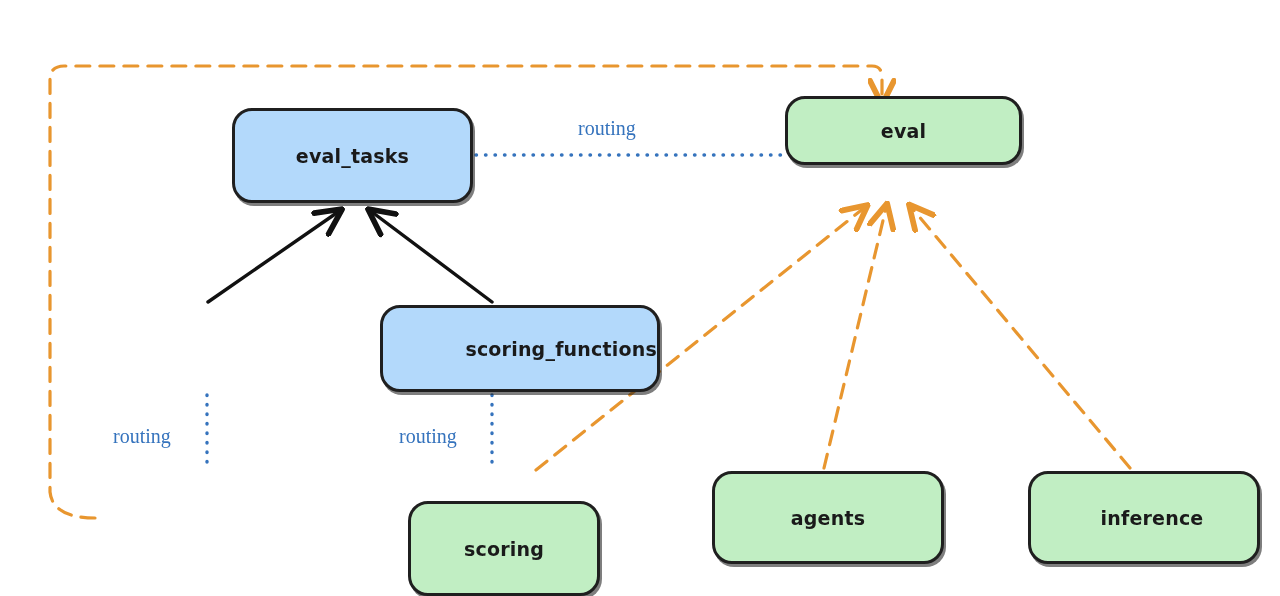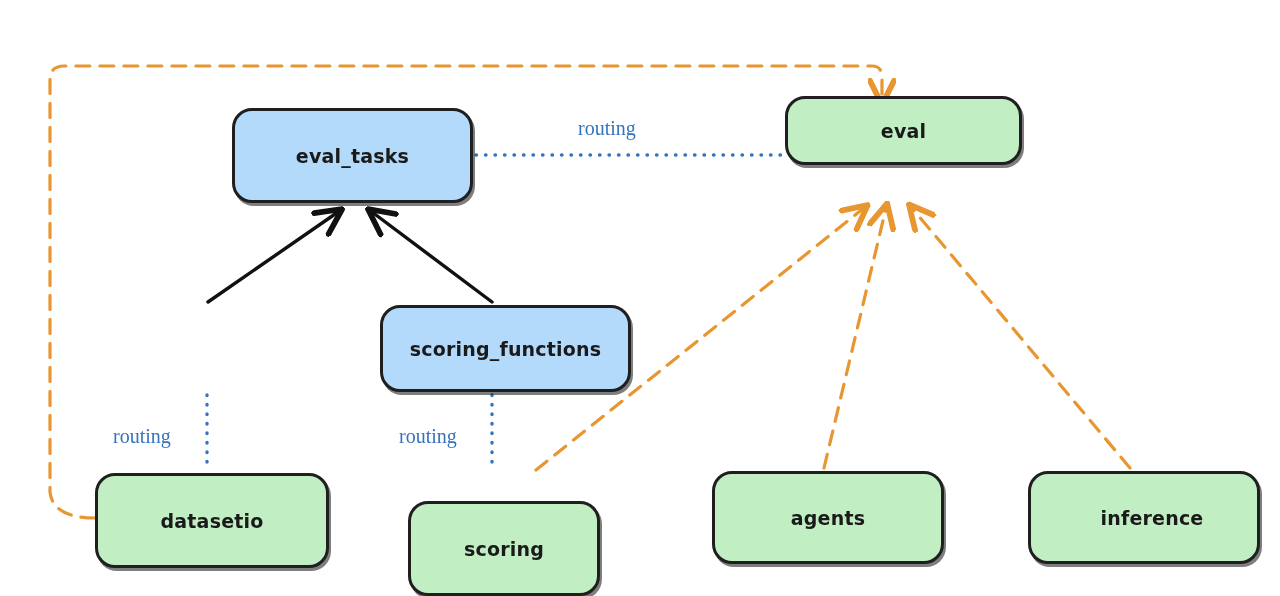--- a/index.html
+++ b/index.html
@@ -94,27 +94,24 @@
 
   <div class="node node-api" style="left:232px; top:108px; width:241px; height:95px;">
     <span class="node-label">eval_tasks</span>
   </div>
 
   <div class="node node-provider" style="left:785px; top:96px; width:237px; height:69px;justify-content:center;">
     <span class="node-label">eval</span>
   </div>
 
 
-  <div class="node node-api" style="left:380px; top:305px; width:251px; height:87px;">
+  <div class="node node-api" style="left:380px; top:305px; width:280px; height:87px;justify-content:flex-end;">
     <span class="node-label">scoring_functions</span>
   </div>
 
-  <div class="node node-provider" style="left:95px; top:473px; width:234px; height:95px;">
-    <span class="node-label">datasetio</span>
-  </div>
 
   <div class="node node-provider" style="left:408px; top:473px; width:192px; height:95px;margin-top:28px;">
     <span class="node-label">scoring</span>
   </div>
 
   <div class="node node-provider" style="left:712px; top:471px; width:232px; height:93px;">
     <span class="node-label">agents</span>
   </div>
 
   <div class="node node-provider" style="left:1028px; top:471px; width:232px; height:93px;padding-left:16px;">

